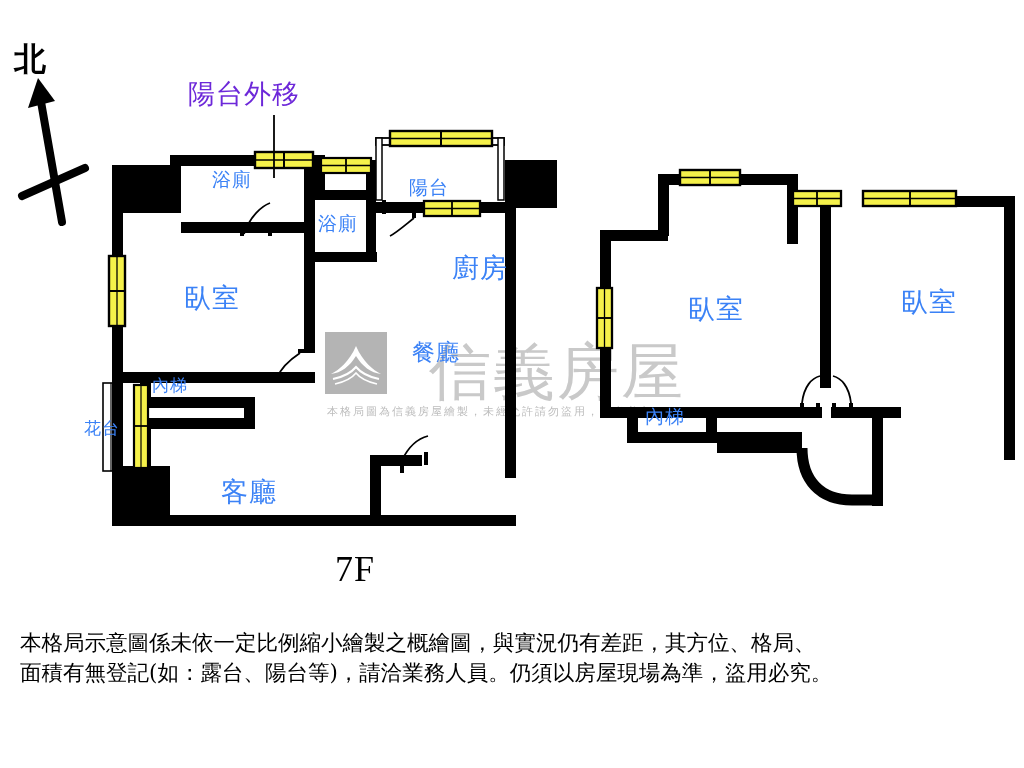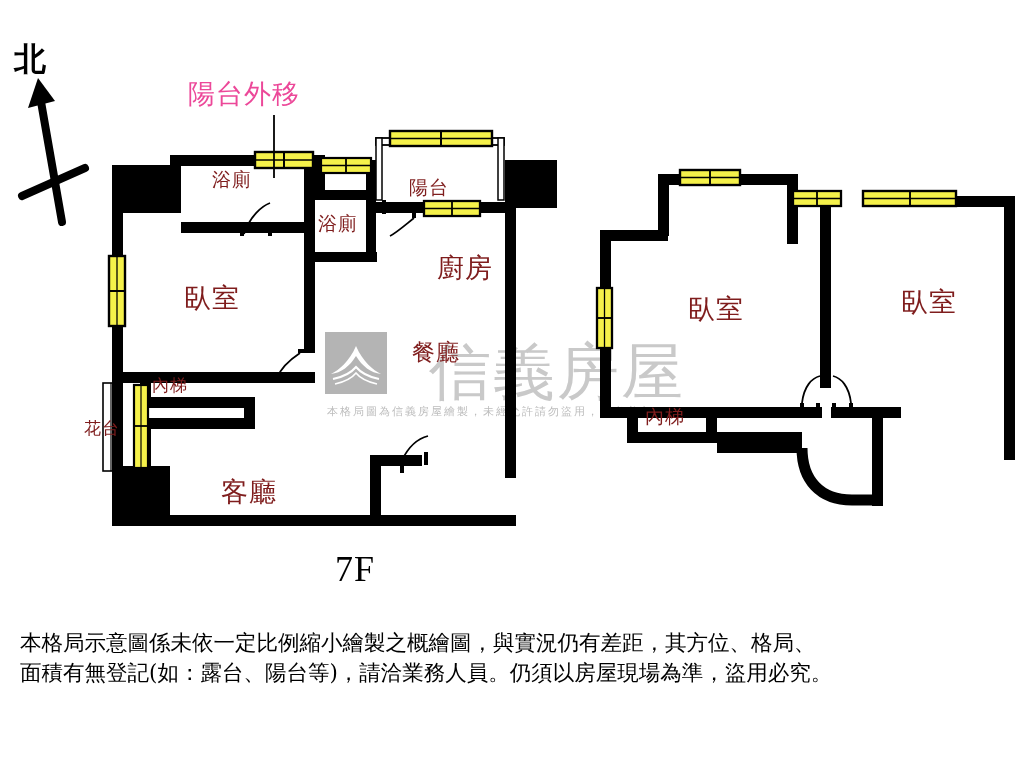--- a/index.html
+++ b/index.html
@@ -21,34 +21,34 @@
     height: 768px;
   }
   #floorplan-svg {
     position: absolute;
     left: 0;
     top: 0;
   }
   .room-label {
     position: absolute;
     font-family: Liberation Sans, sans-serif;
-    color: #7f1d1d;
+    color: #3b82f6;
     white-space: nowrap;
     letter-spacing: 1px;
     font-weight: 400;
   }
   .lbl-xl { font-size: 27px; }
   .lbl-lg { font-size: 23px; }
   .lbl-md { font-size: 19px; }
   .lbl-sm { font-size: 17px; }
   .callout {
     position: absolute;
     font-family: "DejaVu Serif", "Liberation Serif", serif;
     font-size: 27px;
-    color: #ec4899;
+    color: #6d28d9;
     white-space: nowrap;
     letter-spacing: 1px;
   }
   #north-label {
     position: absolute;
     left: 14px;
     top: 38px;
     font-family: "DejaVu Serif", "Liberation Serif", serif;
     font-size: 32px;
     font-weight: 700;
@@ -318,21 +318,21 @@
     </g>
   </svg>
 
   <div id="north-label">北</div>
 
   <div class="callout" style="left:188px; top:76px;">陽台外移</div>
 
   <div class="room-label lbl-md" style="left:212px; top:167px;">浴廁</div>
   <div class="room-label lbl-md" style="left:318px; top:211px;">浴廁</div>
   <div class="room-label lbl-md" style="left:409px; top:175px;">陽台</div>
-  <div class="room-label lbl-xl" style="left:437px; top:250px;">廚房</div>
+  <div class="room-label lbl-xl" style="left:452px; top:250px;">廚房</div>
   <div class="room-label lbl-lg" style="left:412px; top:337px;">餐廳</div>
   <div class="room-label lbl-xl" style="left:184px; top:280px;">臥室</div>
   <div class="room-label lbl-xl" style="left:221px; top:474px;">客廳</div>
   <div class="room-label lbl-sm" style="left:152px; top:374px;">內梯</div>
   <div class="room-label lbl-sm" style="left:84px; top:417px;">花台</div>
   <div class="room-label lbl-xl" style="left:688px; top:291px;">臥室</div>
   <div class="room-label lbl-xl" style="left:901px; top:284px;">臥室</div>
   <div class="room-label lbl-md" style="left:645px; top:404px;">內梯</div>
 
   <div id="floor-label">7F</div>

